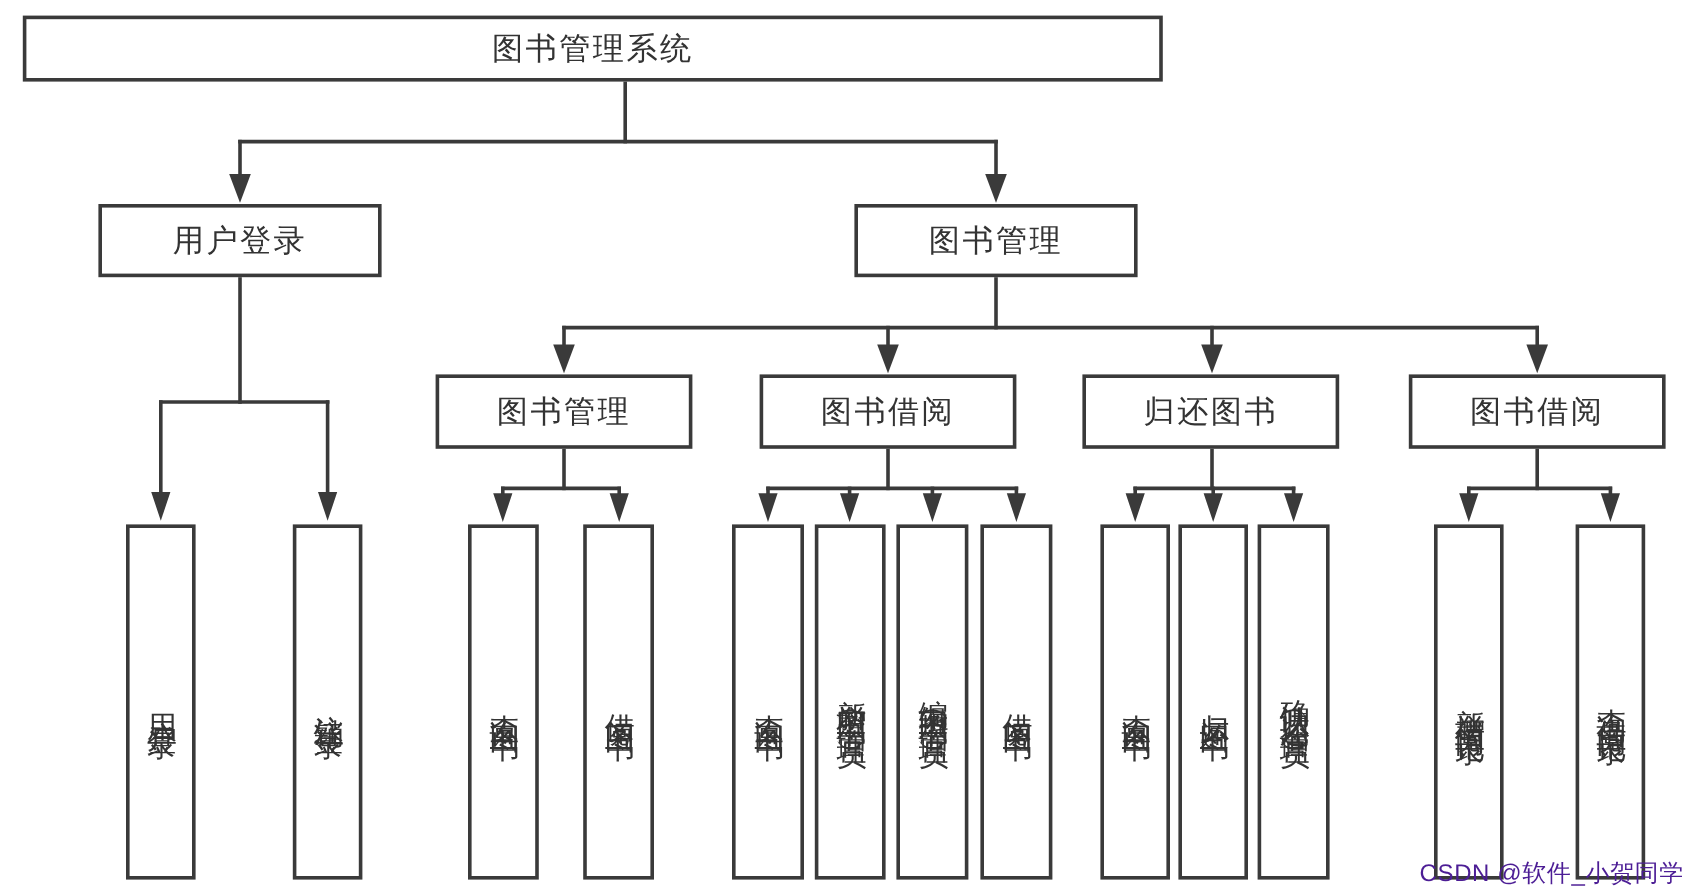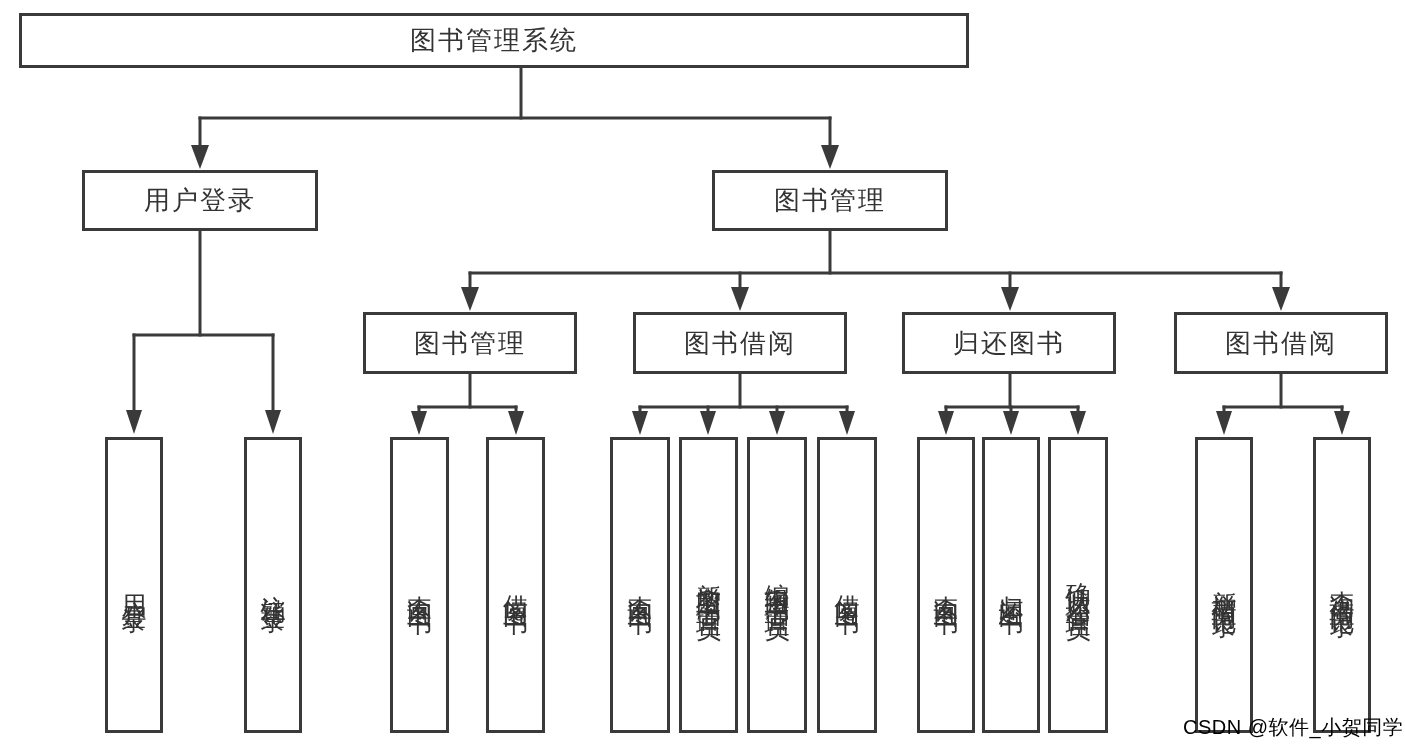--- a/index.html
+++ b/index.html
@@ -35,21 +35,21 @@
     font-size: 25px;
     letter-spacing: 5px;
     line-height: 1;
     color: #333333;
   }
   #watermark {
     position: absolute;
     left: 1183px;
     top: 714px;
     font-size: 20px;
-    color: #000000;
+    color: #4c1d95;
     z-index: 6;
     white-space: nowrap;
     letter-spacing: 0.5px;
   }
 </style>
 </head>
 <body>
 
 <div id="canvas">
 

